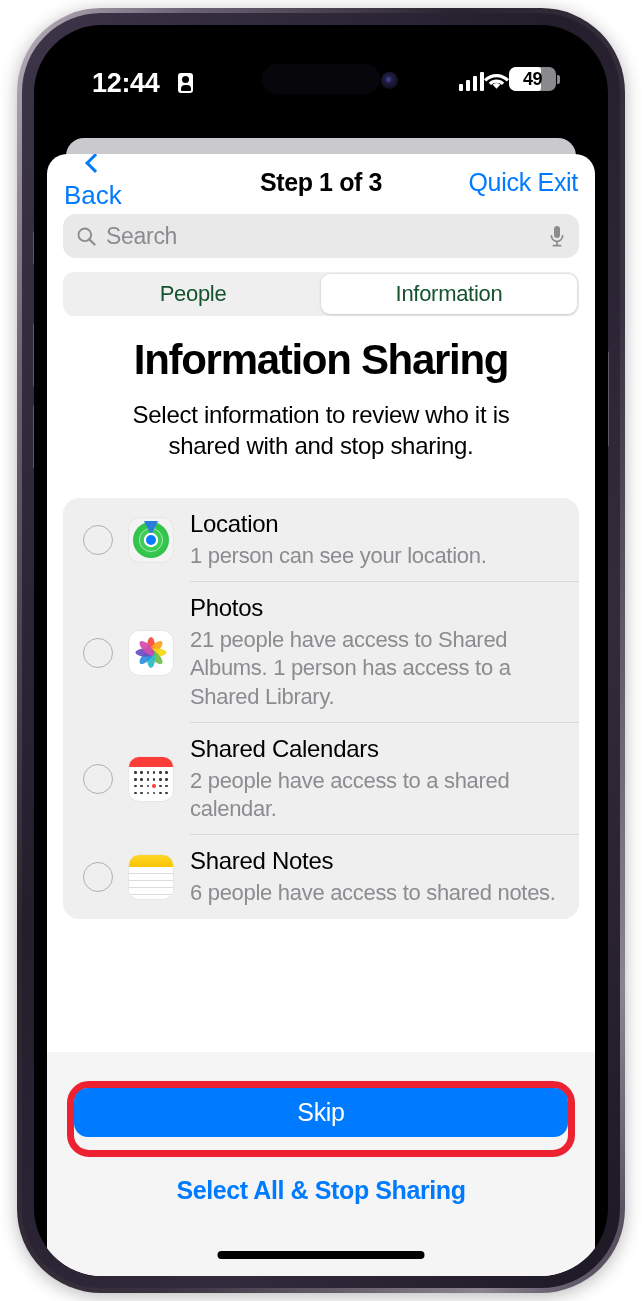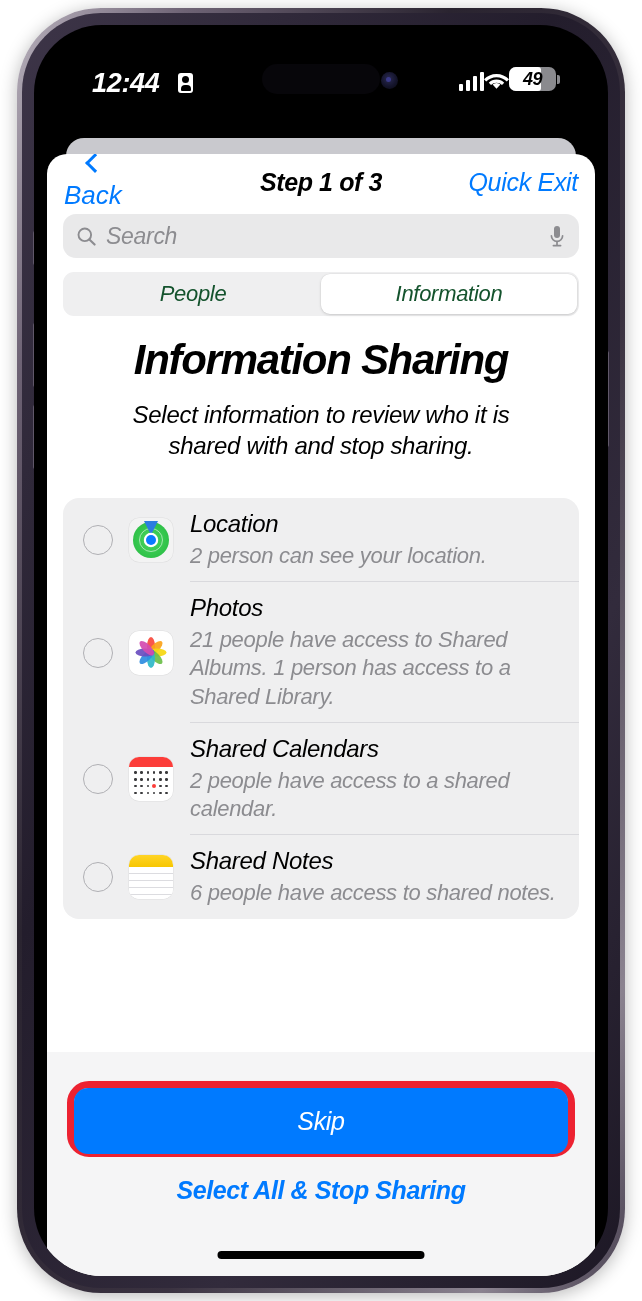--- a/index.html
+++ b/index.html
@@ -32,21 +32,20 @@
   }
 
   .phone-mid {
     position: absolute;
     left: 5px;
     top: 5px;
     right: 5px;
     bottom: 5px;
     border-radius: 79px;
     background: linear-gradient(120deg, #3d3548 0%, #231d2c 40%, #322b3c 70%, #1d1825 100%);
-    font-style: italic;
   }
 
   .phone-screen {
     position: absolute;
     left: 12px;
     top: 12px;
     right: 12px;
     bottom: 12px;
     border-radius: 68px;
     background: #000000;
@@ -480,21 +479,21 @@
     height: 76px;
     border: 7px solid #ed2231;
     border-radius: 22px;
     background: transparent;
   }
   .skip-btn {
     position: absolute;
     left: 27px;
     right: 27px;
     top: 36px;
-    height: 66px;
+    height: 49px;
     background: #007aff;
     border-radius: 14px;
     display: flex;
     align-items: center;
     justify-content: center;
     color: #ffffff;
     font-size: 25px;
     letter-spacing: -0.3px;
     text-align: center;
   }
@@ -610,21 +609,21 @@
                 <div class="radio"></div>
                 <div class="appicon ic-findmy">
                   <div class="radar"></div>
                   <div class="ring r1"></div>
                   <div class="ring r2"></div>
                   <div class="needle"></div>
                   <div class="dot"></div>
                 </div>
                 <div class="rowtext divided">
                   <div class="rowtitle">Location</div>
-                  <div class="rowsub">2 person can see your location.</div>
+                  <div class="rowsub">1 person can see your location.</div>
                 </div>
               </div>
 
               <div class="row">
                 <div class="radio"></div>
                 <div class="appicon ic-photos">
                   <div class="pw" style="background:#f94a3d; transform:rotate(0deg) translateY(-6px);"></div>
                   <div class="pw" style="background:#fba41c; transform:rotate(45deg) translateY(-6px);"></div>
                   <div class="pw" style="background:#f6d712; transform:rotate(90deg) translateY(-6px);"></div>
                   <div class="pw" style="background:#6dc04a; transform:rotate(135deg) translateY(-6px);"></div>

